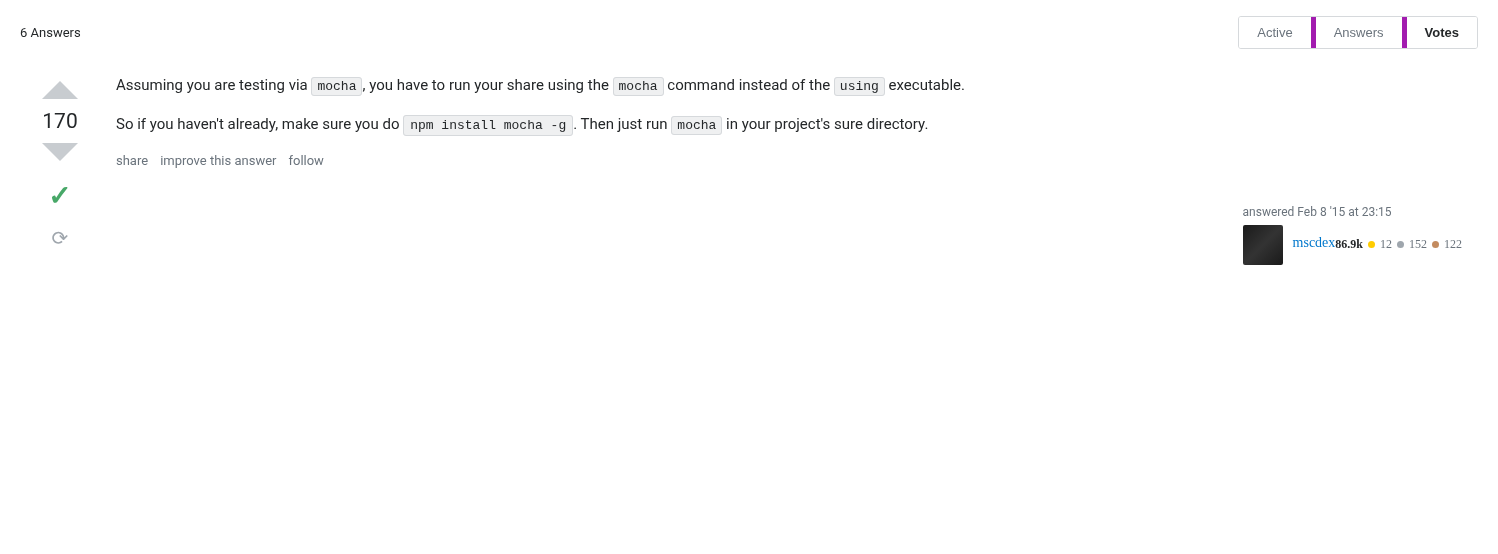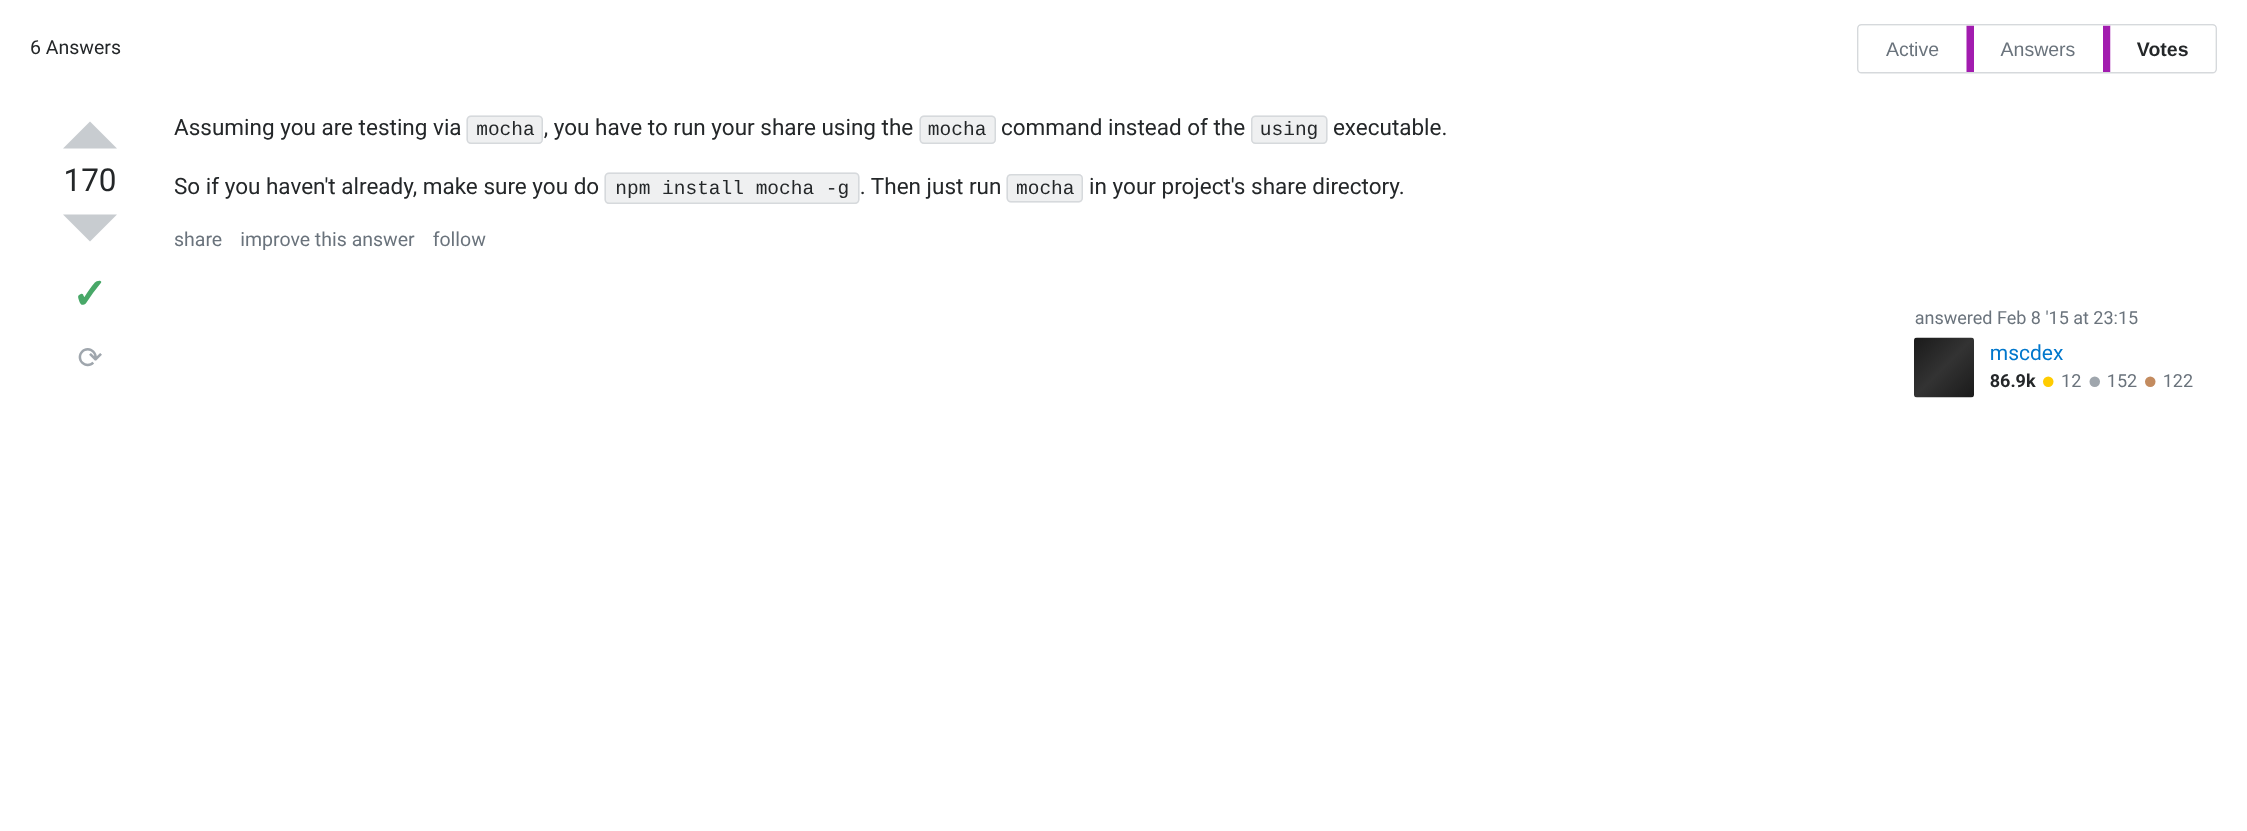--- a/index.html
+++ b/index.html
@@ -194,21 +194,22 @@
     }
 
     .avatar-placeholder {
       width: 100%;
       height: 100%;
       background: linear-gradient(135deg, #1a1a1a 0%, #333 50%, #1a1a1a 100%);
     }
 
     .user-info {
       display: flex;
-      flex-direction: column;
+      flex-direction: row;
+      font-family: Liberation Serif, serif;
     }
 
     .user-name {
       font-size: 14px;
       color: #0077cc;
       text-decoration: none;
       margin-bottom: 3px;
     }
 
     .user-rep {
@@ -274,21 +275,21 @@
     <div class="accepted-check">✓</div>
     <div class="history-icon">⟳</div>
   </div>
 
   <div class="content-col">
     <div class="answer-text">
       <p>
         <span>Assuming you are testing via </span><code class="inline">mocha</code><span>, you have to run your share using the </span><code class="inline">mocha</code><span> command instead of the </span><code class="inline">using</code><span> executable.</span>
       </p>
       <p>
-        <span>So if you haven't already, make sure you do </span><code class="mono">npm install mocha -g</code><span>. Then just run </span><code class="inline">mocha</code><span> in your project's share directory.</span>
+        <span>So if you haven't already, make sure you do </span><code class="mono">npm install mocha -g</code><span>. Then just run </span><code class="inline">mocha</code><span> in your project's sure directory.</span>
       </p>
     </div>
 
     <div class="answer-actions">
       <a class="action-link">share</a>
       <a class="action-link">improve this answer</a>
       <a class="action-link">follow</a>
     </div>
 
     <div class="answer-footer">

